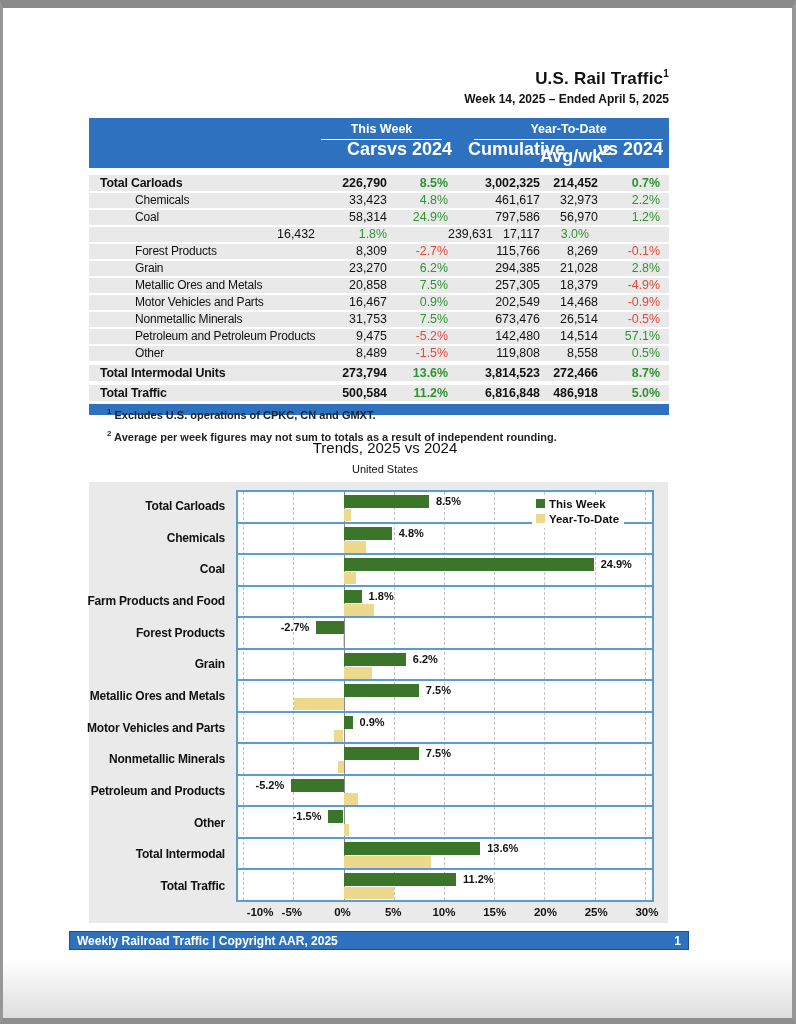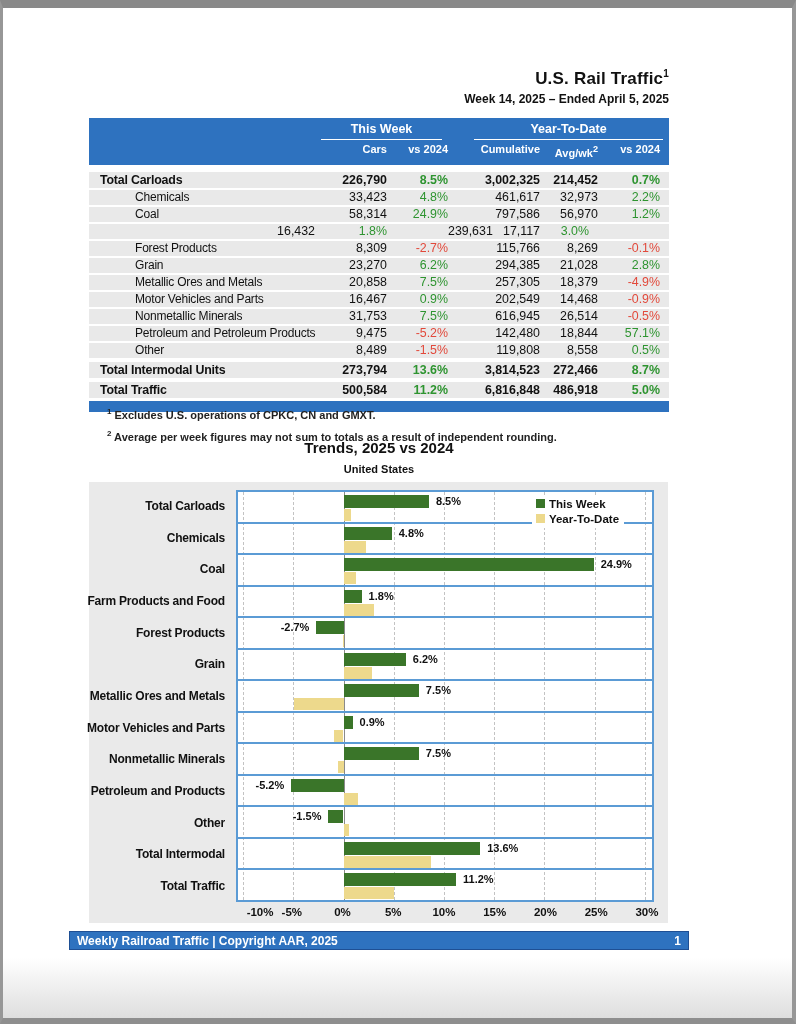--- a/index.html
+++ b/index.html
@@ -15,41 +15,41 @@
   .title sup{font-size:10px;}
   .subtitle{font-size:12px;font-weight:bold;margin-top:3px;}
 
   
   .tbl{position:absolute;left:86px;top:110px;width:580px;}
   .grid{display:grid;grid-template-columns:226px 72px 61px 20px 72px 58px 71px;}
   .ghead{display:grid;grid-template-columns:226px 133px 20px 201px;
     background:var(--header-blue,#2E72BF);color:#fff;font-weight:bold;font-size:12.5px;padding-top:4px;}
   .gcell{text-align:center;}
   .gcell .lbl{display:block;margin:0 6px;padding-bottom:2px;border-bottom:1.5px solid #fff;line-height:15px;}
-  .shead{background:var(--header-blue,#2E72BF);color:#fff;font-weight:bold;font-size:11px;
+  .shead{background:var(--header-blue,#2E72BF);color:#fff;font-weight:bold;font-size:18px;
     padding:2px 0 4px;line-height:15px;}
   .cell{white-space:nowrap;}
   .cnum{text-align:right;}
   .last{padding-right:9px;}
   .tbody{padding-top:3px;}
   .trow{height:15px;line-height:15px;background:var(--row-gray,#E9E9E9);margin-bottom:2px;font-size:12.4px;}
   .trow.total{font-weight:bold;height:16px;line-height:16px;margin-top:4px;}
   .cname{padding-left:11px;letter-spacing:-0.2px;}
   .trow.sub .cname{padding-left:46px;font-size:12px;}
   .pos{color:var(--pos,#2E9430);}
   .neg{color:var(--neg,#E2493B);}
   .bluebar{height:11px;background:var(--header-blue,#2E72BF);margin-top:3px;}
 
   
   .fns{position:absolute;left:104px;top:399px;font-size:11px;color:#222;}
   .fn{margin-bottom:8px;font-weight:bold;}
   .fn sup{font-size:8px;}
 
   
-  .charttitle{position:absolute;left:86px;top:431px;width:580px;text-align:center;font-size:15px;font-weight:bold;}
+  .charttitle{position:absolute;left:92px;top:431px;width:580px;text-align:center;font-size:15px;font-weight:normal;}
   .chartsub{top:455px;font-size:11px;}
 
   
   .chartbox{position:absolute;left:86px;top:474px;width:579px;height:441px;background:#EAEAEA;}
   .catcol{position:absolute;left:0;top:8px;width:147px;height:412px;display:flex;flex-direction:column;}
   .cat{flex:1;display:flex;align-items:center;justify-content:flex-end;padding-right:11px;
     font-weight:bold;font-size:12px;white-space:nowrap;letter-spacing:-0.2px;}
   .plot{position:absolute;left:147px;top:8px;width:418px;height:412px;background:#fff;
     border:2px solid var(--sep-blue,#5B9BD5);display:flex;flex-direction:column;}
   .band{flex:1;position:relative;border-bottom:2px solid var(--sep-blue,#5B9BD5);}
@@ -178,31 +178,31 @@
           <div class="cell"></div>
           <div class="cell cnum">202,549</div>
           <div class="cell cnum">14,468</div>
           <div class="cell cnum last neg">-0.9%</div>
         </div>
         <div class="trow grid sub">
           <div class="cell cname">Nonmetallic Minerals</div>
           <div class="cell cnum">31,753</div>
           <div class="cell cnum pos">7.5%</div>
           <div class="cell"></div>
-          <div class="cell cnum">616,945</div>
+          <div class="cell cnum">673,476</div>
           <div class="cell cnum">26,514</div>
           <div class="cell cnum last neg">-0.5%</div>
         </div>
         <div class="trow grid sub">
           <div class="cell cname">Petroleum and Petroleum Products</div>
           <div class="cell cnum">9,475</div>
           <div class="cell cnum neg">-5.2%</div>
           <div class="cell"></div>
           <div class="cell cnum">142,480</div>
-          <div class="cell cnum">18,844</div>
+          <div class="cell cnum">14,514</div>
           <div class="cell cnum last pos">57.1%</div>
         </div>
         <div class="trow grid sub">
           <div class="cell cname">Other</div>
           <div class="cell cnum">8,489</div>
           <div class="cell cnum neg">-1.5%</div>
           <div class="cell"></div>
           <div class="cell cnum">119,808</div>
           <div class="cell cnum">8,558</div>
           <div class="cell cnum last pos">0.5%</div>

